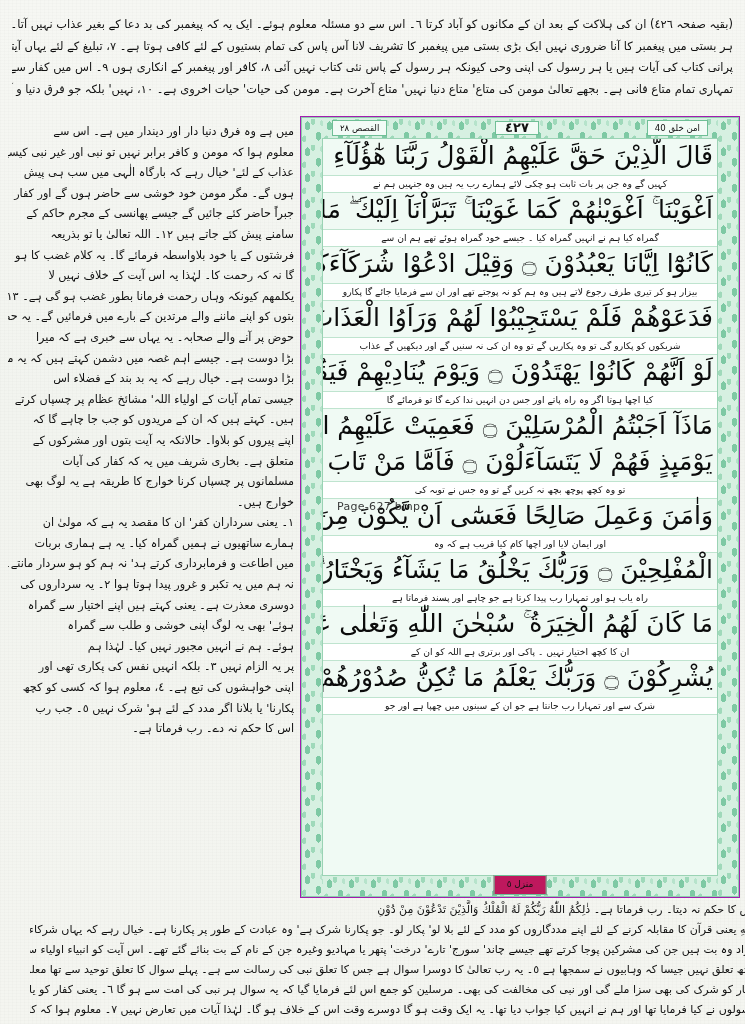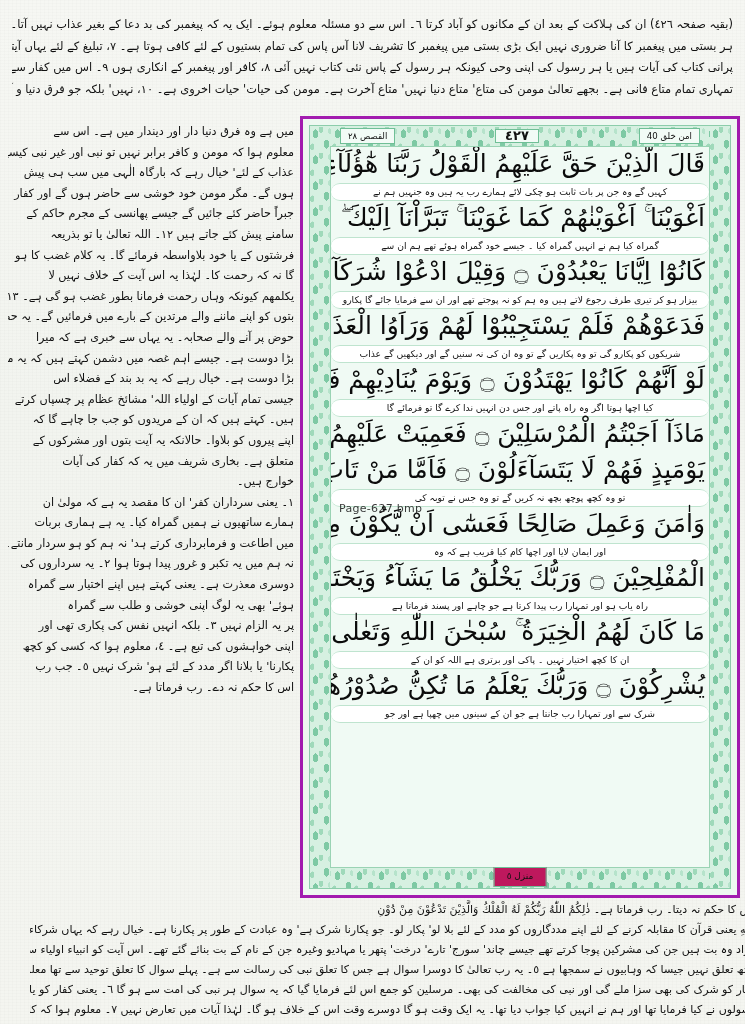--- a/index.html
+++ b/index.html
@@ -41,23 +41,22 @@
     position:absolute;left:8px;top:122px;width:286px;height:760px;
     direction:rtl;text-align:justify;
     font-size:11.2px;line-height:20.6px;color:#111;
   }
   #side-tafsir .ln{display:block;white-space:nowrap;overflow:hidden;}
 
   
   #quran-panel{
     position:absolute;left:300px;top:116px;width:440px;height:782px;
     background:#eef8f1;
-    border:3px solid #a21caf;
+    border:1px solid #a21caf;
     box-sizing:border-box;
-    padding:6px;
   }
   .orn{
     background-color:#d6f0e1;
     background-image:
       radial-gradient(ellipse 6px 10px at 25% 30%, #7ec9a4 0%, #7ec9a4 45%, transparent 46%),
       radial-gradient(ellipse 6px 10px at 75% 70%, #7ec9a4 0%, #7ec9a4 45%, transparent 46%),
       radial-gradient(ellipse 4px 6px at 50% 15%, #9fd9ba 0%, #9fd9ba 55%, transparent 56%),
       radial-gradient(ellipse 4px 6px at 10% 80%, #9fd9ba 0%, #9fd9ba 55%, transparent 56%),
       radial-gradient(ellipse 3px 5px at 90% 20%, #b6e3cb 0%, #b6e3cb 55%, transparent 56%);
     background-size:22px 26px,22px 26px,22px 26px,22px 26px,22px 26px;
@@ -109,21 +108,20 @@
   }
   .trans-row{
     direction:rtl;text-align:center;
     background:#ffffff;
     border-top:1px solid #bfe4cf;
     border-bottom:1px solid #bfe4cf;
     font-size:9.2px;line-height:14px;
     color:#111;white-space:nowrap;
     padding:1px 6px;
     letter-spacing:.2px;
-    border-radius:9px;
   }
 
   
   #manzil-tag{
     position:absolute;left:50%;transform:translateX(-50%);
     bottom:1px;height:18px;
     background:#be185d;border:1px solid #6fbf96;
     font-size:9px;line-height:16px;padding:0 12px;
     direction:rtl;color:#101010;z-index:5;white-space:nowrap;
   }
@@ -173,27 +171,29 @@
     <span class="ln">گا نہ کہ رحمت کا۔ لہٰذا یہ اس آیت کے خلاف نہیں لا</span>
     <span class="ln">یکلمھم کیونکہ وہاں رحمت فرمانا بطور غضب ہو گی ہے۔ ١٣۔ ان</span>
     <span class="ln">بتوں کو اپنے ماننے والے مرتدین کے بارے میں فرمائیں گے۔ یہ حضور</span>
     <span class="ln">حوض پر آنے والے صحابہ۔ یہ یہاں سے خبری ہے کہ میرا</span>
     <span class="ln">بڑا دوست ہے۔ جیسے اہم غصہ میں دشمن کہتے ہیں کہ یہ میرا</span>
     <span class="ln">بڑا دوست ہے۔ خیال رہے کہ یہ بد بند کے فضلاء اس</span>
     <span class="ln">جیسی تمام آیات کے اولیاء اللہ' مشائخ عظام پر چسپاں کرتے</span>
     <span class="ln">ہیں۔ کہتے ہیں کہ ان کے مریدوں کو جب جا چاہے گا کہ</span>
     <span class="ln">اپنے پیروں کو بلاوا۔ حالانکہ یہ آیت بتوں اور مشرکوں کے</span>
     <span class="ln">متعلق ہے۔ بخاری شریف میں یہ کہ کفار کی آیات</span>
+    <span class="ln">مسلمانوں پر چسپاں کرنا خوارج کا طریقہ ہے یہ لوگ بھی</span>
     <span class="ln">خوارج ہیں۔</span>
     <span class="ln">١۔ یعنی سرداران کفر' ان کا مقصد یہ ہے کہ مولیٰ ان</span>
     <span class="ln">ہمارے ساتھیوں نے ہمیں گمراہ کیا۔ یہ ہے ہماری بربات</span>
     <span class="ln">میں اطاعت و فرمابرداری کرتے ہد' نہ ہم کو ہو سردار مانتے۔</span>
     <span class="ln">نہ ہم میں یہ تکبر و غرور پیدا ہوتا ہوا ٢۔ یہ سرداروں کی</span>
     <span class="ln">دوسری معذرت ہے۔ یعنی کہتے ہیں اپنے اختیار سے گمراہ</span>
     <span class="ln">ہوئے' بھی یہ لوگ اپنی خوشی و طلب سے گمراہ</span>
+    <span class="ln">ہوئے۔ ہم نے انہیں مجبور نہیں کیا۔ لہٰذا ہم</span>
     <span class="ln">پر یہ الزام نہیں ٣۔ بلکہ انہیں نفس کی پکاری تھی اور</span>
     <span class="ln">اپنی خواہشوں کی تبع ہے۔ ٤، معلوم ہوا کہ کسی کو کچھ</span>
     <span class="ln">پکارنا' یا بلانا اگر مدد کے لئے ہو' شرک نہیں ٥۔ جب رب</span>
     <span class="ln">اس کا حکم نہ دے۔ رب فرماتا ہے۔</span>
   </div>
 
   <div id="quran-panel">
     <div class="panel-inner">
 
       <div class="frame-t orn"></div>

